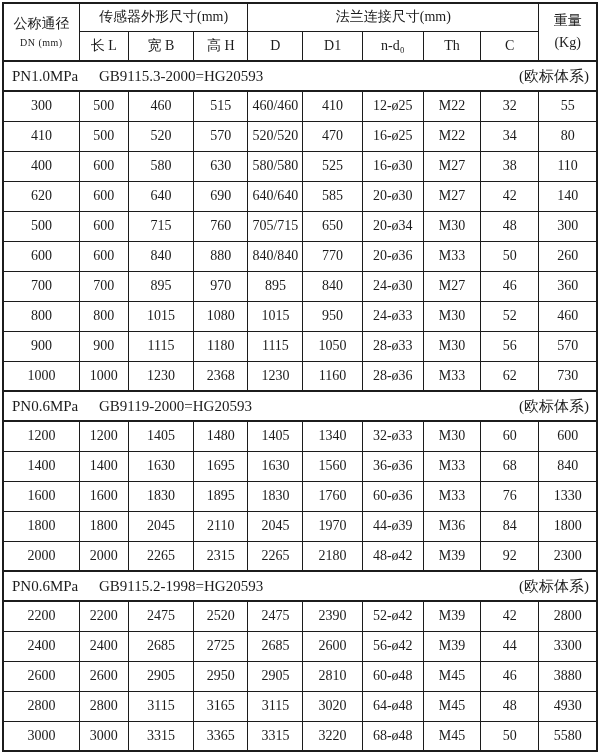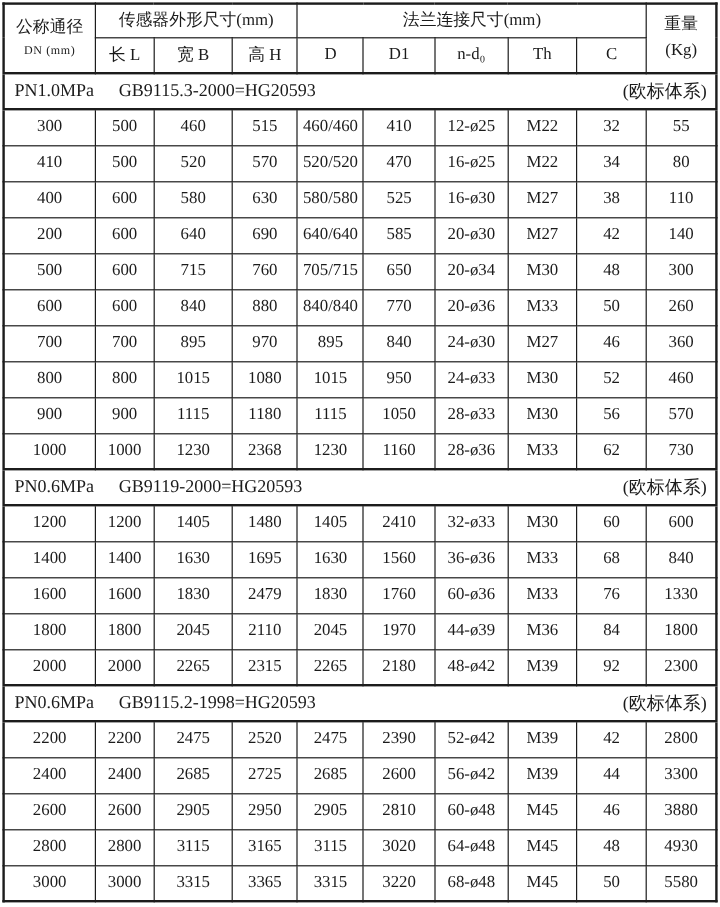--- a/index.html
+++ b/index.html
@@ -142,21 +142,21 @@
         <td class="datacell">580</td>
         <td class="datacell">630</td>
         <td class="datacell">580/580</td>
         <td class="datacell">525</td>
         <td class="datacell">16-ø30</td>
         <td class="datacell">M27</td>
         <td class="datacell">38</td>
         <td class="datacell">110</td>
       </tr>
       <tr>
-        <td class="datacell">200</td>
+        <td class="datacell">620</td>
         <td class="datacell">600</td>
         <td class="datacell">640</td>
         <td class="datacell">690</td>
         <td class="datacell">640/640</td>
         <td class="datacell">585</td>
         <td class="datacell">20-ø30</td>
         <td class="datacell">M27</td>
         <td class="datacell">42</td>
         <td class="datacell">140</td>
       </tr>
@@ -240,21 +240,21 @@
             <span class="section-note">(欧标体系)</span>
           </div>
         </td>
       </tr>
       <tr>
         <td class="datacell">1200</td>
         <td class="datacell">1200</td>
         <td class="datacell">1405</td>
         <td class="datacell">1480</td>
         <td class="datacell">1405</td>
-        <td class="datacell">2410</td>
+        <td class="datacell">1340</td>
         <td class="datacell">32-ø33</td>
         <td class="datacell">M30</td>
         <td class="datacell">60</td>
         <td class="datacell">600</td>
       </tr>
       <tr>
         <td class="datacell">1400</td>
         <td class="datacell">1400</td>
         <td class="datacell">1630</td>
         <td class="datacell">1695</td>
@@ -262,21 +262,21 @@
         <td class="datacell">1560</td>
         <td class="datacell">36-ø36</td>
         <td class="datacell">M33</td>
         <td class="datacell">68</td>
         <td class="datacell">840</td>
       </tr>
       <tr>
         <td class="datacell">1600</td>
         <td class="datacell">1600</td>
         <td class="datacell">1830</td>
-        <td class="datacell">2479</td>
+        <td class="datacell">1895</td>
         <td class="datacell">1830</td>
         <td class="datacell">1760</td>
         <td class="datacell">60-ø36</td>
         <td class="datacell">M33</td>
         <td class="datacell">76</td>
         <td class="datacell">1330</td>
       </tr>
       <tr>
         <td class="datacell">1800</td>
         <td class="datacell">1800</td>

